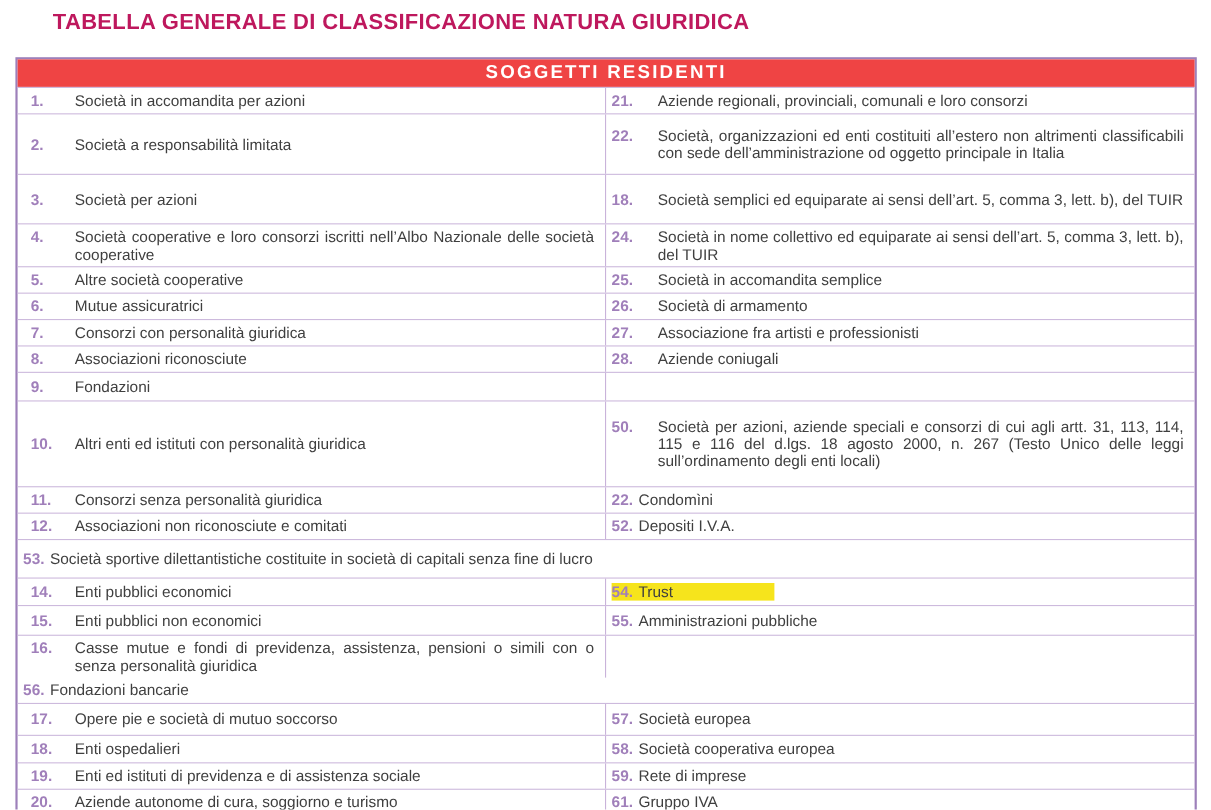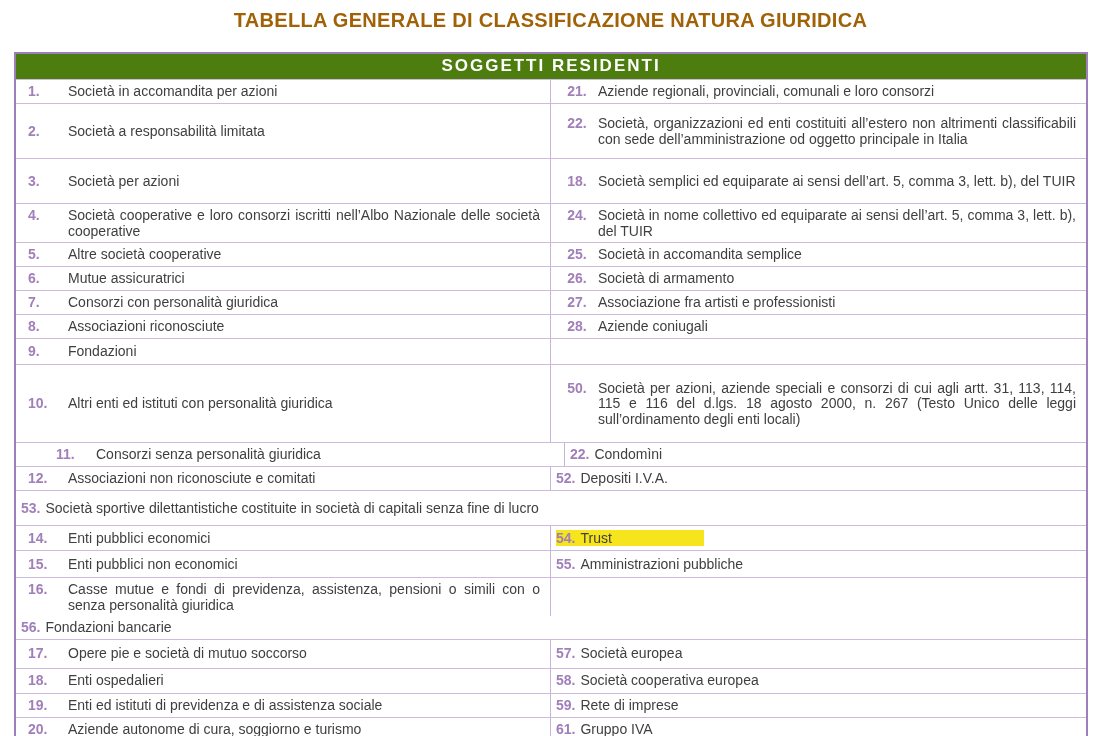--- a/index.html
+++ b/index.html
@@ -1,36 +1,36 @@
 <!DOCTYPE html>
 <html><head>
 <meta charset="utf-8">
 <style>
   html,body { margin:0; padding:0; }
   .page {
     position:relative; width:1101px; height:736px; overflow:hidden;
     background:#ffffff; font-family:"Liberation Sans", sans-serif;
   }
   .doc-title {
-    text-align:center; font-weight:bold; font-size:20px; letter-spacing:0.3px;
-    color:#a16207; padding-top:9px;
+    text-align:left; font-weight:bold; font-size:20px; letter-spacing:0.3px;
+    color:#be185d; padding-top:9px;padding-left:48px;
   }
   .table-wrap { position:absolute; left:14px; top:52px; width:1074px; }
   .tbl { border:2px solid #9d80ba; background:#fff; }
   .thead {
-    background:#4d7c0f; color:#ffffff; font-weight:bold; text-align:center;
+    background:#ef4444; color:#ffffff; font-weight:bold; text-align:center;
     font-size:17px; letter-spacing:2px; padding:2px 0 3px 0;
   }
   .row { display:flex; align-items:stretch; border-top:1px solid #cdbadd; }
   .cell { display:flex; align-items:center; box-sizing:border-box; }
   .cell.left  { width:50%; border-right:1px solid #c9b3da; padding:3px 10px 3px 12px; }
   .cell.right { width:50%; padding:3px 10px 3px 5px; }
   .inner { display:flex; align-items:baseline; }
   .num { color:#a07fba; font-weight:bold; font-size:14px; flex:none; width:40px; }
-  .cell.right .num { width:42px;text-align:center; }
+  .cell.right .num { width:42px; }
   .cell.right.tight .num { width:auto; margin-right:5px; }
   .txt { color:#3f3f3f; font-size:14px; line-height:15.5px; text-align:justify; }
   .inner.highlight { background:#f6e41c; padding-right:92px; }
   .footer-band {
     margin-top:4px; height:24px; background:#a98cc3; color:#ffffff;
     font-weight:bold; text-align:center; font-size:17px; letter-spacing:2px;
     padding-top:11px; box-sizing:content-box; overflow:hidden;
   }
 </style>
 </head>
@@ -170,21 +170,21 @@
                 <span class="txt">Altri enti ed istituti con personalità giuridica</span>
               </div>
             </div>
             <div class="cell right">
               <div class="inner">
                 <span class="num">50.</span>
                 <span class="txt">Società per azioni, aziende speciali e consorzi di cui agli artt. 31, 113, 114, 115 e 116 del d.lgs. 18 agosto 2000, n. 267 (Testo Unico delle leggi sull’ordinamento degli enti locali)</span>
               </div>
             </div>
           </div>
-          <div class="row" style="min-height: 23px; padding-left: 28px;">
+          <div class="row" style="min-height: 23px;">
             <div class="cell left">
               <div class="inner">
                 <span class="num">11.</span>
                 <span class="txt">Consorzi senza personalità giuridica</span>
               </div>
             </div>
             <div class="cell right tight">
               <div class="inner">
                 <span class="num">22.</span>
                 <span class="txt">Condomìni</span>

